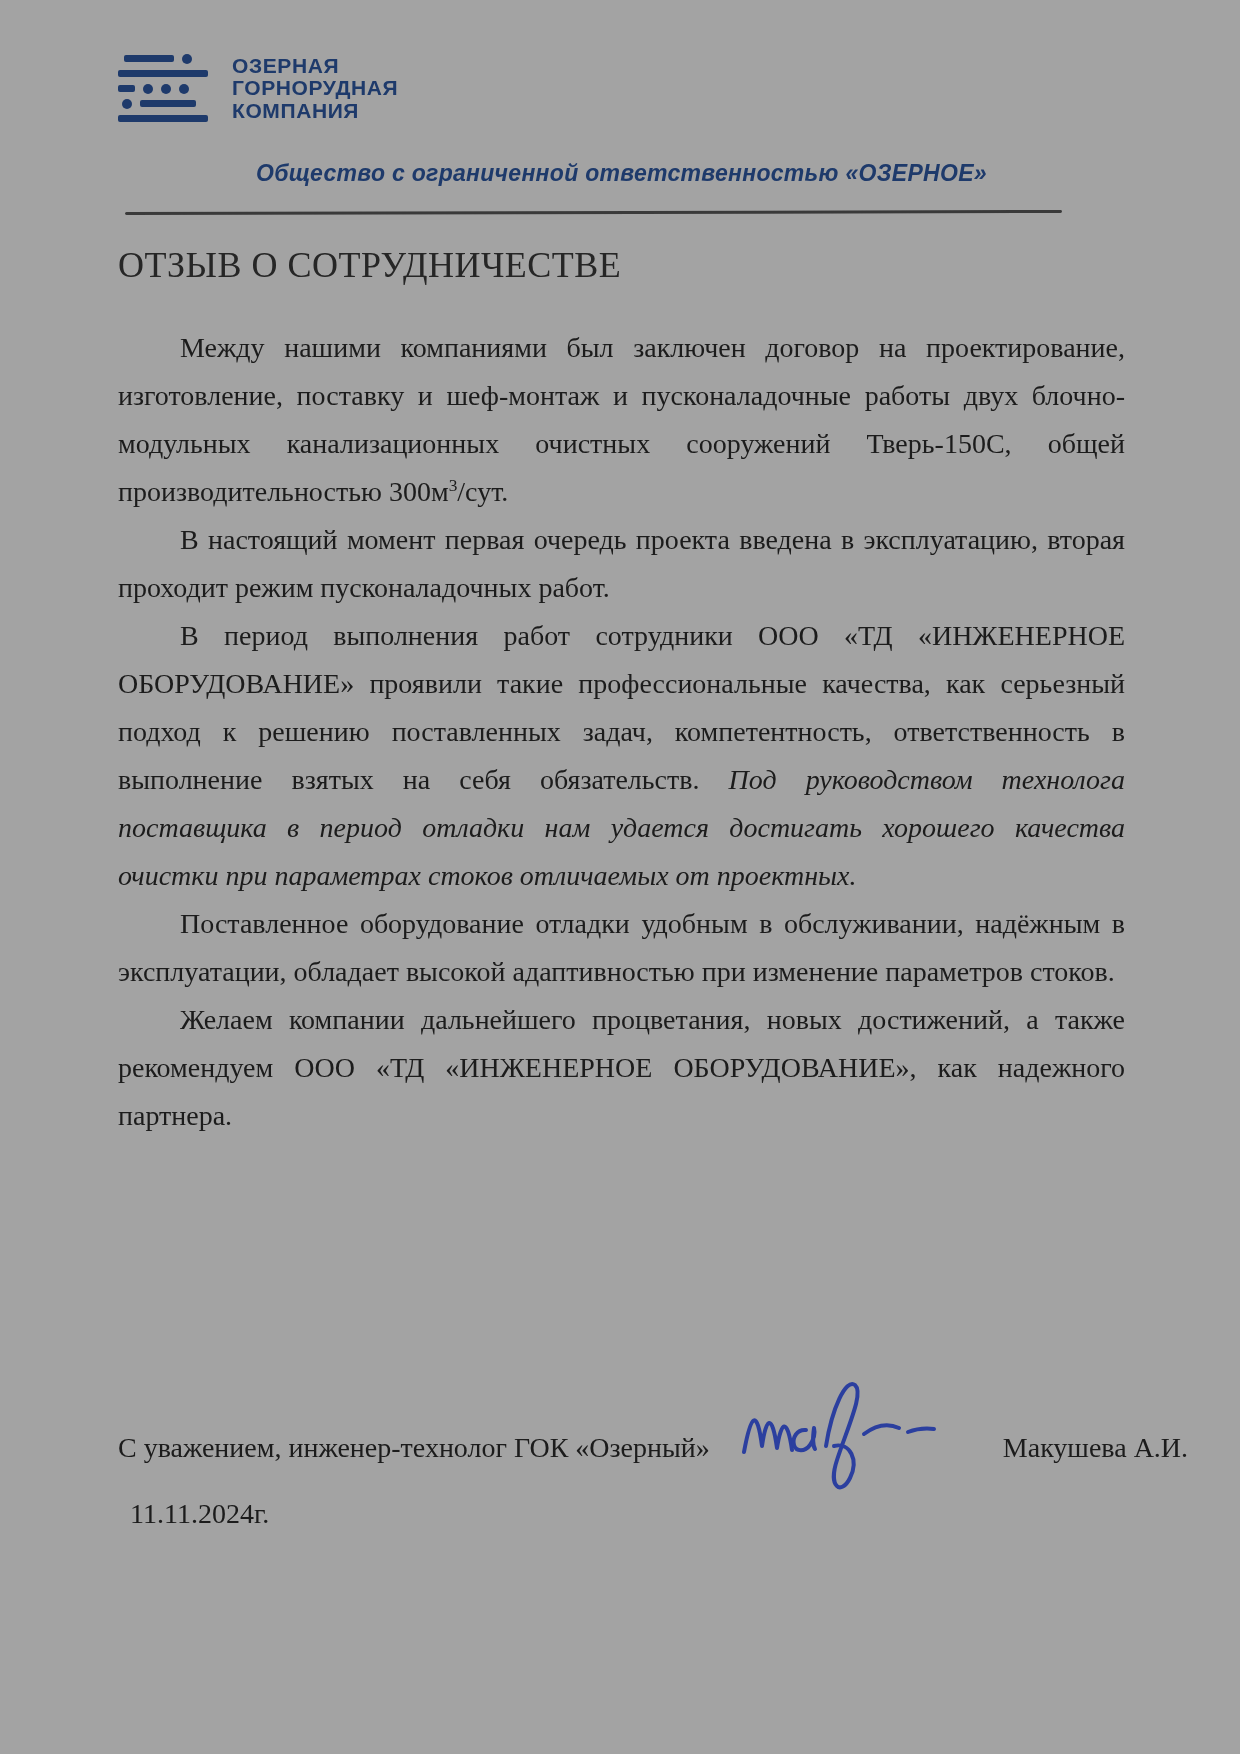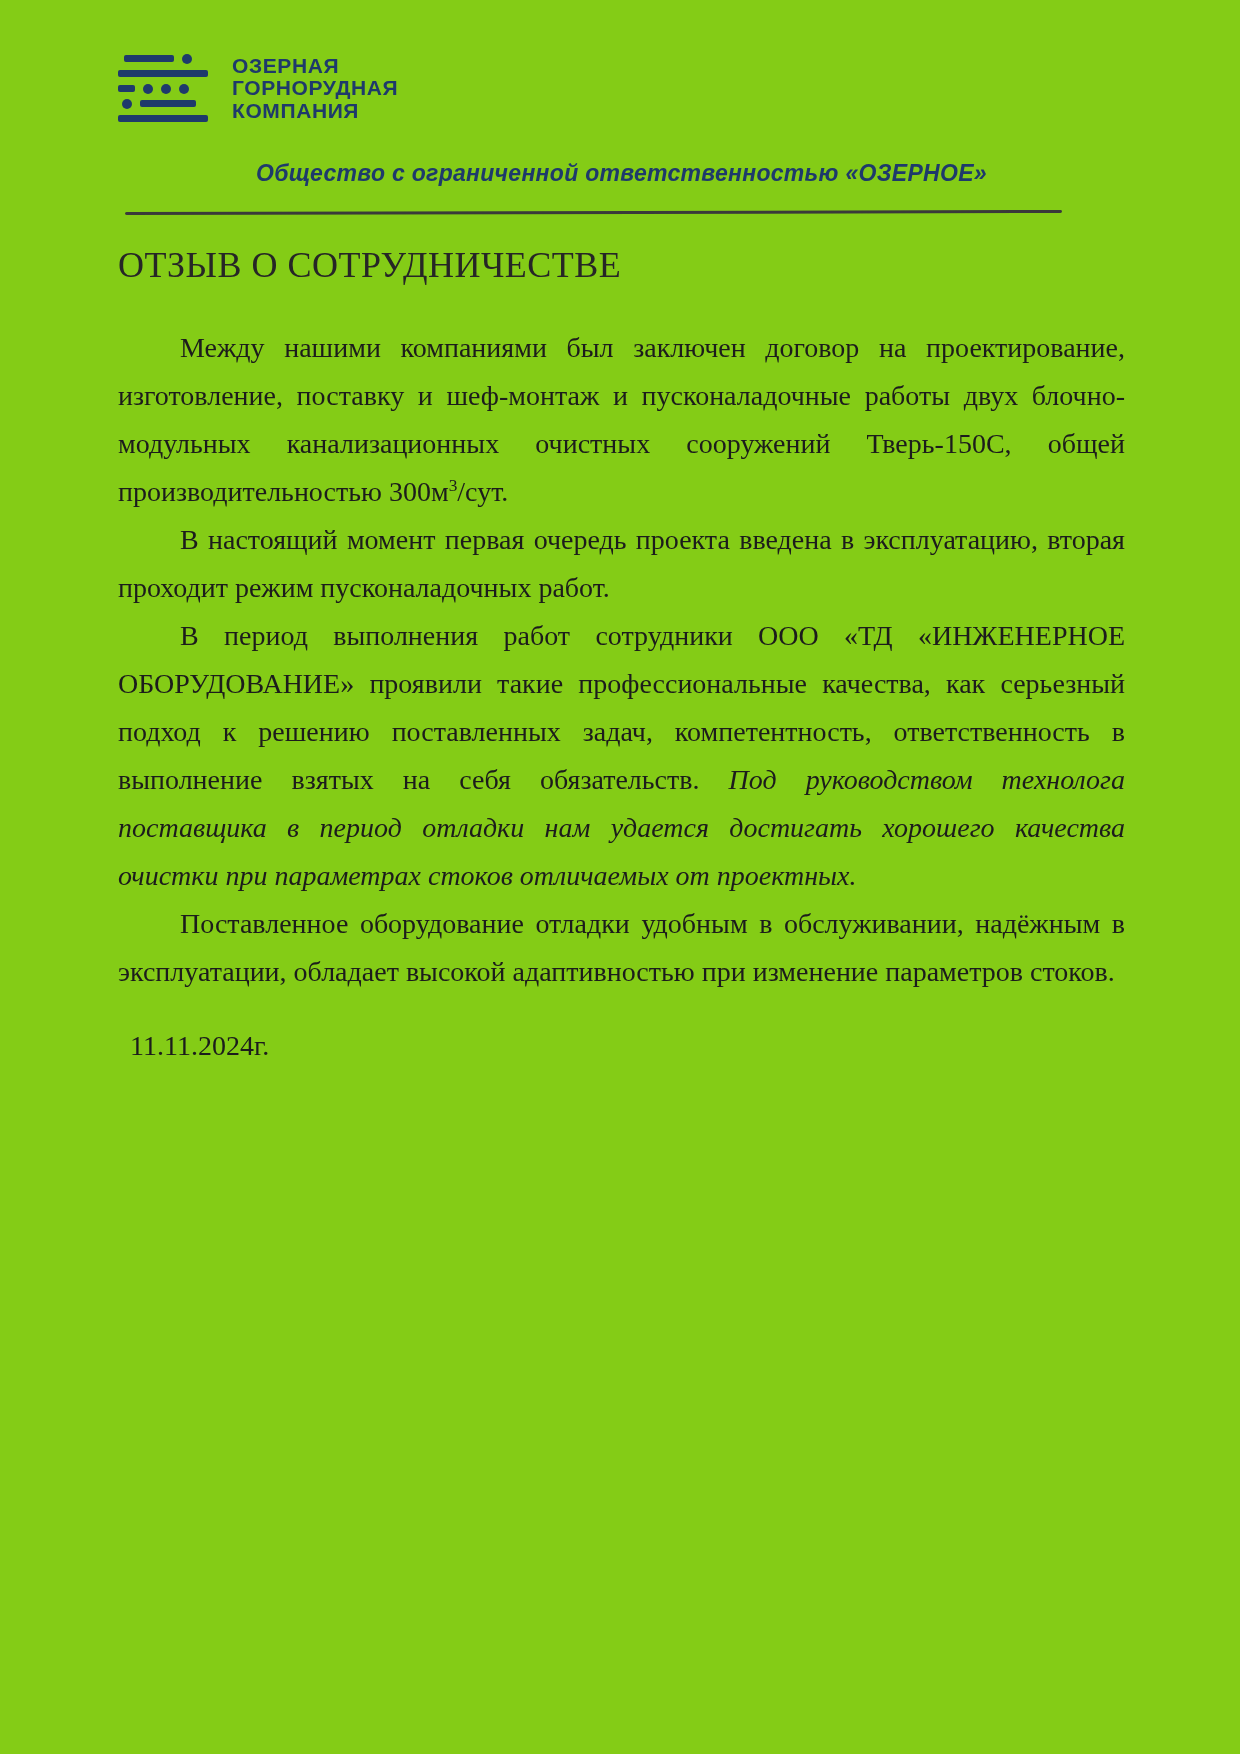--- a/index.html
+++ b/index.html
@@ -1,21 +1,21 @@
 <!DOCTYPE html>
 <html><head>
 <meta charset="utf-8">
 <style>
   html,body{margin:0;padding:0;background:#ffffff;}
   .page{
     position:relative;
     width:1240px;
     height:1754px;
     margin:0 auto;
-    background:#84cc16;
+    background:#a3a3a3;
     box-sizing:border-box;
     padding:55px 115px 0 118px;
     overflow:hidden;
     font-family:"Liberation Serif", serif;
     color:#1c1c1c;
   }
 
   
   .letterhead{display:flex;align-items:flex-start;}
   .logo{display:flex;align-items:center;gap:22px;}
@@ -139,18 +139,32 @@
 
   <div class="rule"></div>
 
   <h1 class="doc-title">ОТЗЫВ О СОТРУДНИЧЕСТВЕ</h1>
 
   <main class="body-text" id="paragraphs">
       <p><span>Между нашими компаниями был заключен договор на проектирование, изготовление, поставку и шеф-монтаж и пусконаладочные работы двух блочно-модульных канализационных очистных сооружений Тверь-150С, общей производительностью 300м</span><span class="run-sup">3</span><span>/сут.</span></p>
       <p><span>В настоящий момент первая очередь проекта введена в эксплуатацию, вторая проходит режим пусконаладочных работ.</span></p>
       <p><span>В период выполнения работ сотрудники ООО «ТД «ИНЖЕНЕРНОЕ ОБОРУДОВАНИЕ» проявили такие профессиональные качества, как серьезный подход к решению поставленных задач, компетентность, ответственность в выполнение взятых на себя обязательств. </span><span class="run-italic">Под руководством технолога поставщика в период отладки нам удается достигать хорошего качества очистки при параметрах стоков отличаемых от проектных.</span></p>
       <p><span>Поставленное оборудование отладки удобным в обслуживании, надёжным в эксплуатации, обладает высокой адаптивностью при изменение параметров стоков.</span></p>
+      <p><span>Желаем компании дальнейшего процветания, новых достижений, а также рекомендуем ООО «ТД «ИНЖЕНЕРНОЕ ОБОРУДОВАНИЕ», как надежного партнера.</span></p>
     </main>
 
+  <div class="sig-row">
+    <span class="closing">С уважением, инженер-технолог ГОК «Озерный»</span>
+    <svg class="signature" viewBox="0 0 215 132" aria-hidden="true">
+      <g fill="none" stroke="#2b3f9f" stroke-width="4" stroke-linecap="round" stroke-linejoin="round">
+        <path d="M8 82 C15 44 21 38 26 76 C30 48 36 42 41 78 C45 52 51 46 56 80"></path>
+        <path d="M70 60 c-9 -1 -14 8 -12 15 c2 7 11 7 16 0 c4 -6 5 -13 4 -17 c-1 8 -2 16 1 21"></path>
+        <path d="M90 76 C96 38 110 8 119 15 C128 23 112 56 101 90 C92 117 105 126 114 108 C123 90 114 72 98 76"></path>
+        <path d="M128 64 C140 55 152 53 163 58"></path>
+        <path d="M172 62 C180 59 190 58 198 59"></path>
+      </g>
+    </svg>
+    <span class="sig-name">Макушева А.И.</span>
+  </div>
 
   <div class="date-line">11.11.2024г.</div>
 
 </div>
 
 </body></html>

